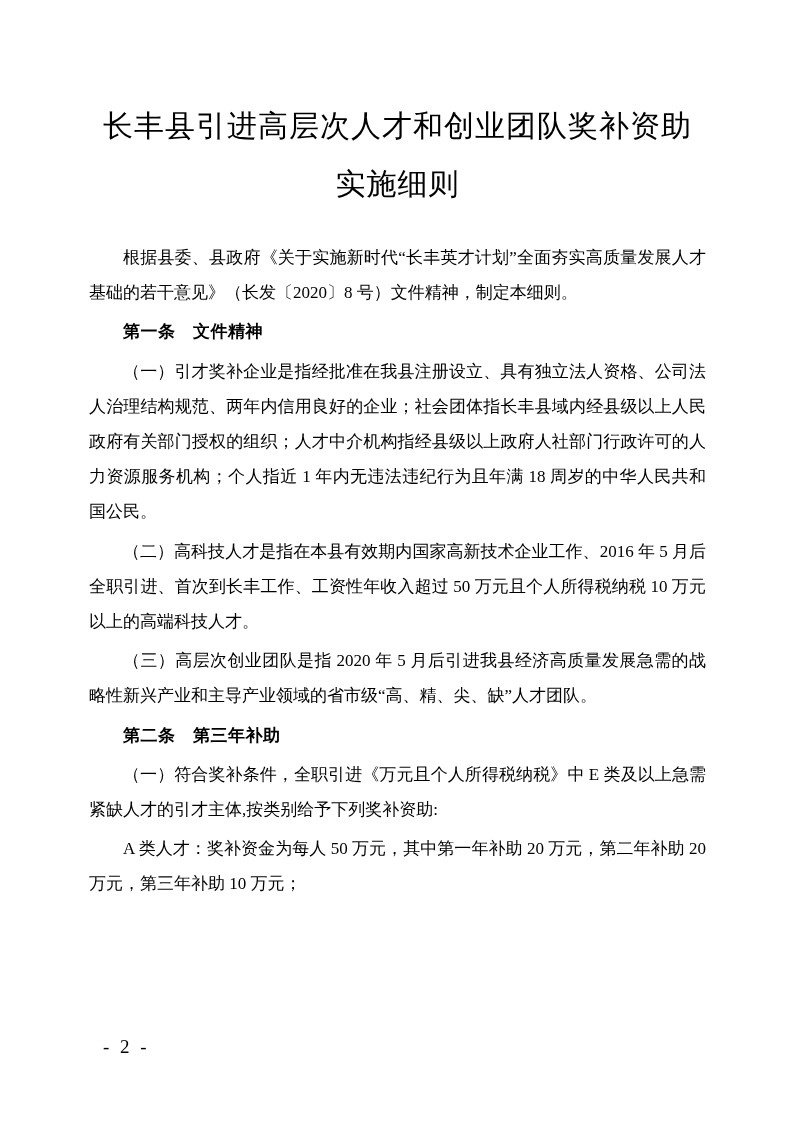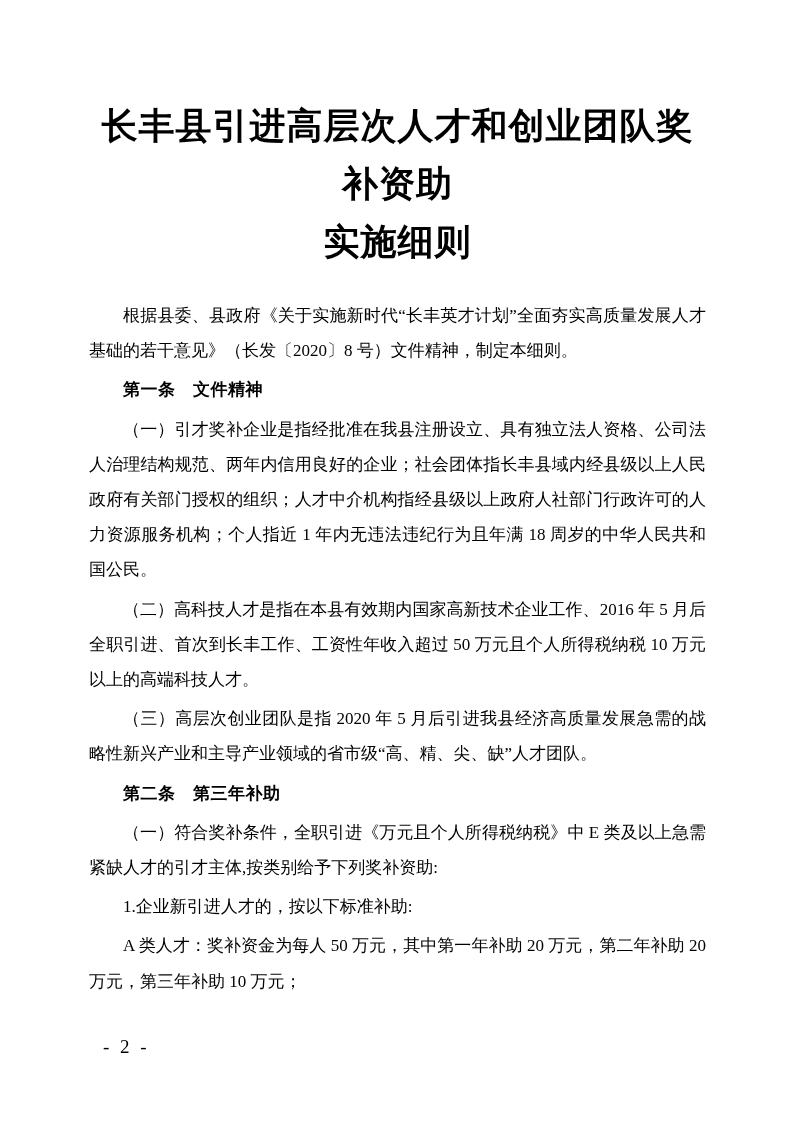--- a/index.html
+++ b/index.html
@@ -14,22 +14,22 @@
     margin: 0 auto;
     background: #ffffff;
     color: #000000;
     box-sizing: border-box;
     padding: 97px 84px 0 85px;
     overflow: hidden;
     font-family: "Liberation Serif", "DejaVu Serif", serif;
   }
   .doc-title {
     text-align: center;
-    font-weight: bold;
-    font-size: 36px;
+    font-weight: normal;
+    font-size: 30px;
     line-height: 58px;
     letter-spacing: 1px;
   }
   .doc-body {
     margin-top: 27px;
   }
   .para {
     margin: 4px;
     font-size: 17px;
     line-height: 35.2px;
@@ -62,19 +62,18 @@
   </div>
 
   <div class="doc-body">
     <p class="para">根据县委、县政府《关于实施新时代“长丰英才计划”全面夯实高质量发展人才基础的若干意见》（长发〔2020〕8 号）文件精神，制定本细则。</p>
     <p class="para heading">第一条　文件精神</p>
     <p class="para">（一）引才奖补企业是指经批准在我县注册设立、具有独立法人资格、公司法人治理结构规范、两年内信用良好的企业；社会团体指长丰县域内经县级以上人民政府有关部门授权的组织；人才中介机构指经县级以上政府人社部门行政许可的人力资源服务机构；个人指近 1 年内无违法违纪行为且年满 18 周岁的中华人民共和国公民。</p>
     <p class="para">（二）高科技人才是指在本县有效期内国家高新技术企业工作、2016 年 5 月后全职引进、首次到长丰工作、工资性年收入超过 50 万元且个人所得税纳税 10 万元以上的高端科技人才。</p>
     <p class="para">（三）高层次创业团队是指 2020 年 5 月后引进我县经济高质量发展急需的战略性新兴产业和主导产业领域的省市级“高、精、尖、缺”人才团队。</p>
     <p class="para heading">第二条　第三年补助</p>
     <p class="para">（一）符合奖补条件，全职引进《万元且个人所得税纳税》中 E 类及以上急需紧缺人才的引才主体,按类别给予下列奖补资助:</p>
-    <p class="para">1.企业新引进人才的，按以下标准补助:</p>
     <p class="para">A 类人才：奖补资金为每人 50 万元，其中第一年补助 20 万元，第二年补助 20 万元，第三年补助 10 万元；</p>
   </div>
 
   <div class="page-number">- 2 -</div>
 
 </div>
 
 </body></html>

